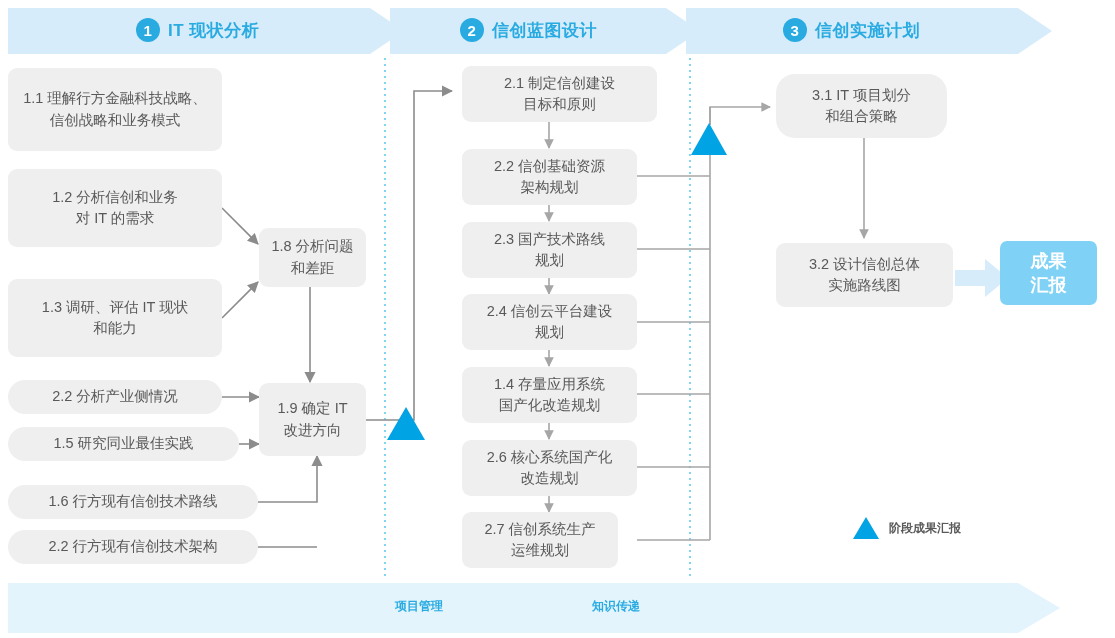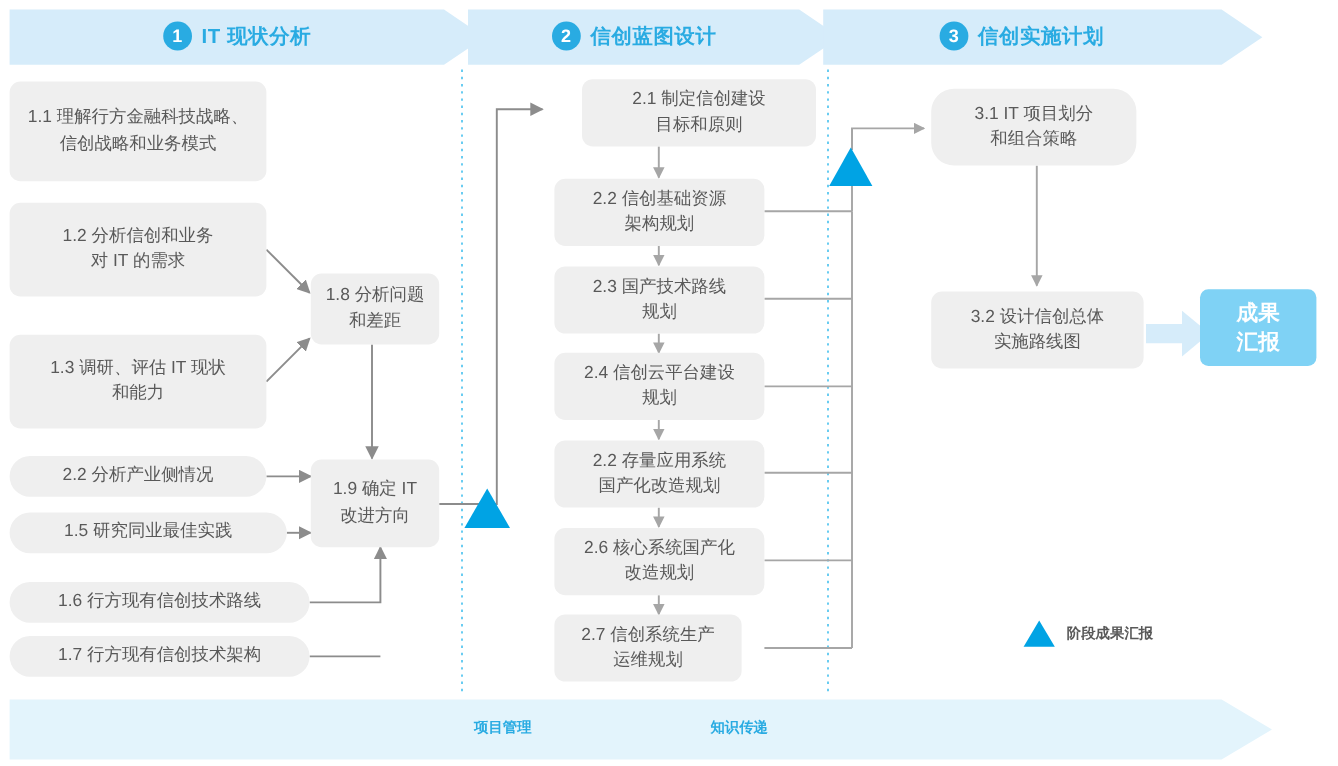--- a/index.html
+++ b/index.html
@@ -202,35 +202,35 @@
 
   <div class="node" style="left:8px; top:68px; width:214px; height:83px;">1.1 理解行方金融科技战略、
 信创战略和业务模式</div>
   <div class="node" style="left:8px; top:169px; width:214px; height:78px;">1.2 分析信创和业务
 对 IT 的需求</div>
   <div class="node" style="left:8px; top:279px; width:214px; height:78px;">1.3 调研、评估 IT 现状
 和能力</div>
   <div class="node pill" style="left:8px; top:380px; width:214px; height:34px;">2.2 分析产业侧情况</div>
   <div class="node pill" style="left:8px; top:427px; width:231px; height:34px;">1.5 研究同业最佳实践</div>
   <div class="node pill" style="left:8px; top:485px; width:250px; height:34px;">1.6 行方现有信创技术路线</div>
-  <div class="node pill" style="left:8px; top:530px; width:250px; height:34px;">1.7 行方现有信创技术架构</div>
+  <div class="node pill" style="left:8px; top:530px; width:250px; height:34px;">2.2 行方现有信创技术架构</div>
   <div class="node" style="left:259px; top:228px; width:107px; height:59px;">1.8 分析问题
 和差距</div>
   <div class="node" style="left:259px; top:383px; width:107px; height:73px;">1.9 确定 IT
 改进方向</div>
 
-  <div class="node" style="left:462px; top:66px; width:195px; height:56px;margin-left:23px;">2.1 制定信创建设
+  <div class="node" style="left:462px; top:66px; width:195px; height:56px;">2.1 制定信创建设
 目标和原则</div>
   <div class="node" style="left:462px; top:149px; width:175px; height:56px;">2.2 信创基础资源
 架构规划</div>
   <div class="node" style="left:462px; top:222px; width:175px; height:56px;">2.3 国产技术路线
 规划</div>
   <div class="node" style="left:462px; top:294px; width:175px; height:56px;">2.4 信创云平台建设
 规划</div>
-  <div class="node" style="left:462px; top:367px; width:175px; height:56px;">2.2 存量应用系统
+  <div class="node" style="left:462px; top:367px; width:175px; height:56px;">1.4 存量应用系统
 国产化改造规划</div>
   <div class="node" style="left:462px; top:440px; width:175px; height:56px;">2.6 核心系统国产化
 改造规划</div>
   <div class="node" style="left:462px; top:512px; width:156px; height:56px;">2.7 信创系统生产
 运维规划</div>
 
   <div class="node" style="left:776px; top:74px; width:171px; height:64px;border-radius:19px;">3.1 IT 项目划分
 和组合策略</div>
   <div class="node" style="left:776px; top:243px; width:177px; height:64px;">3.2 设计信创总体
 实施路线图</div>

